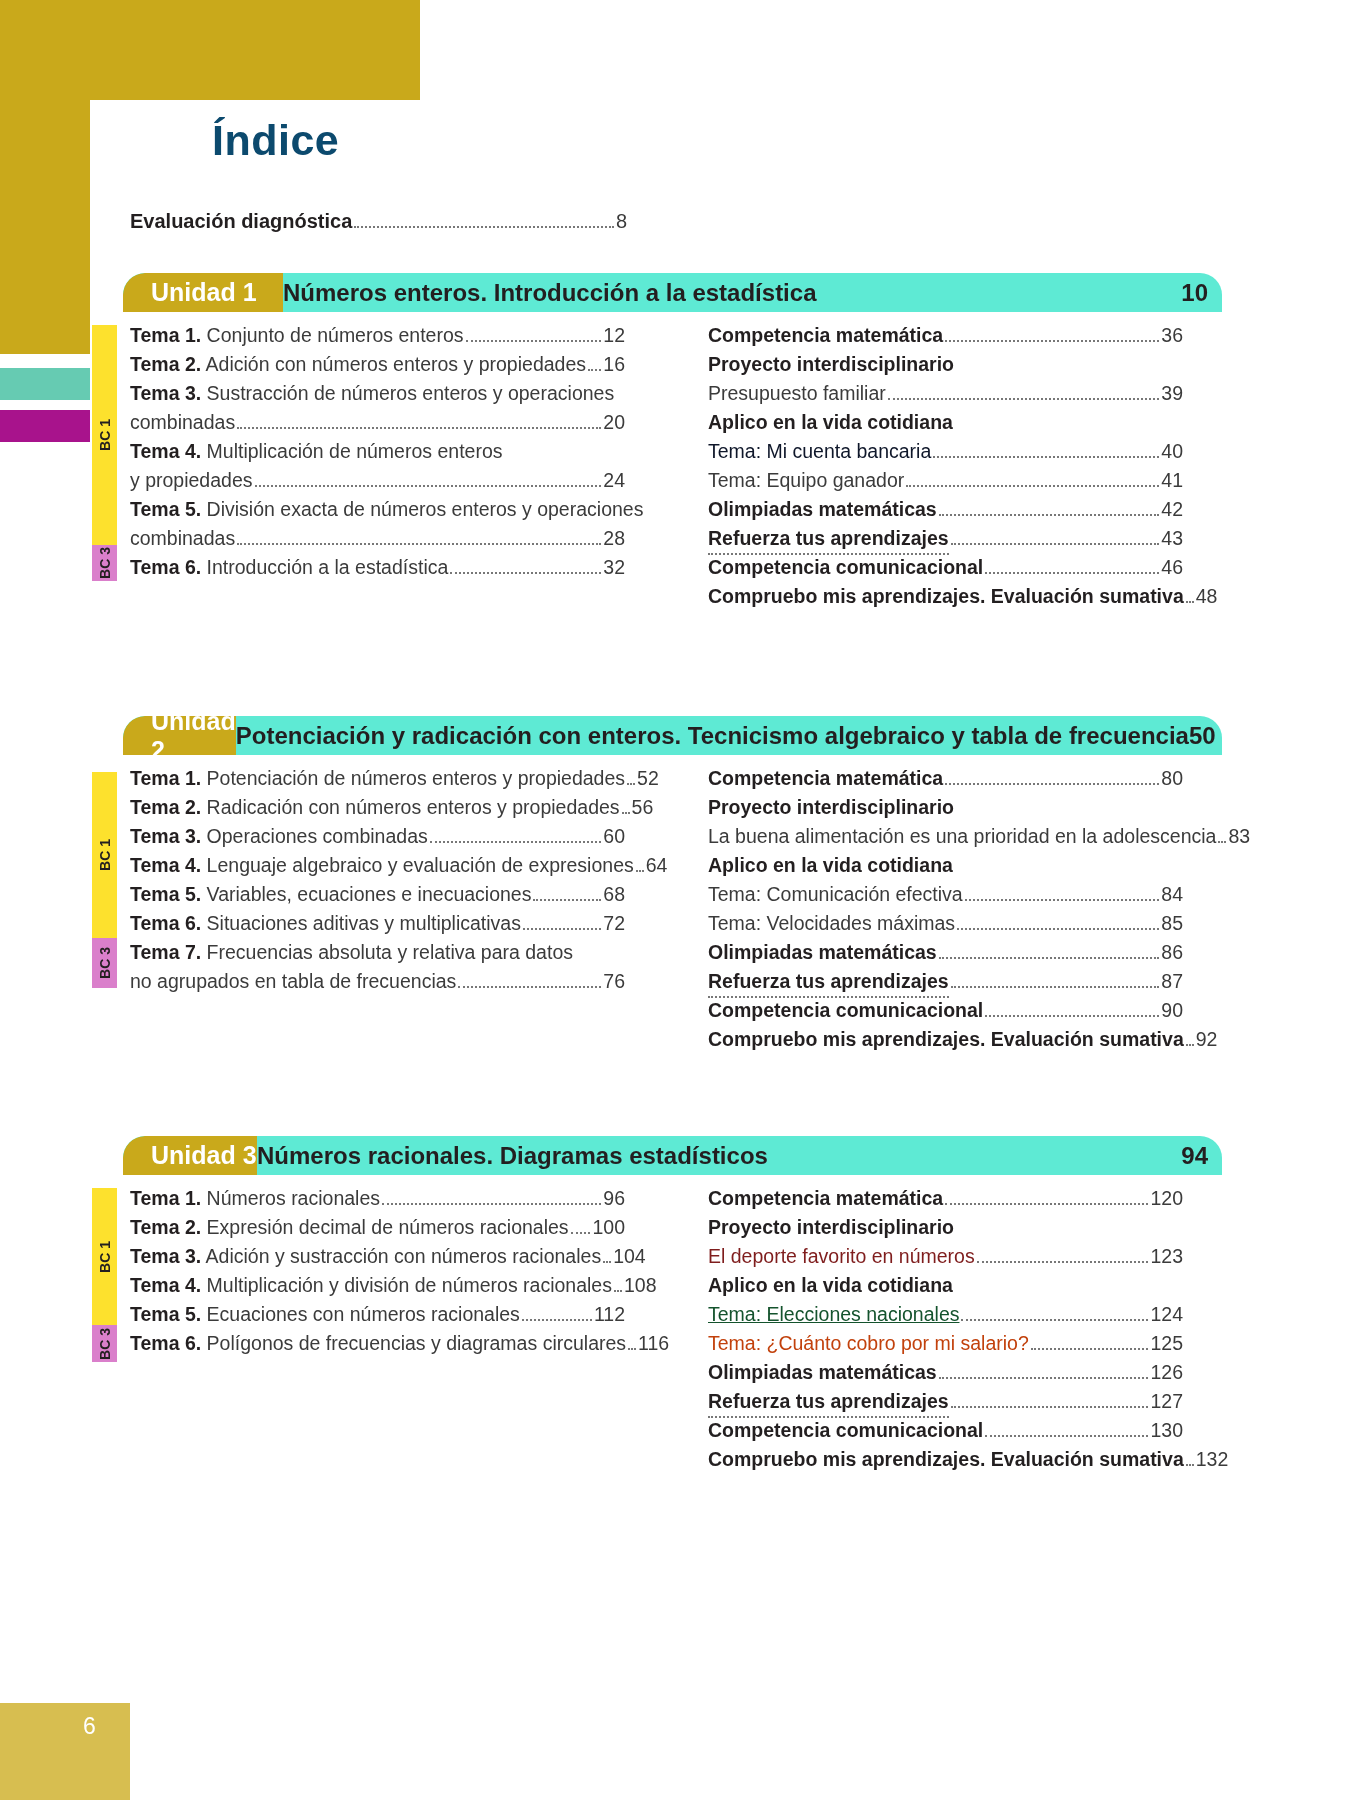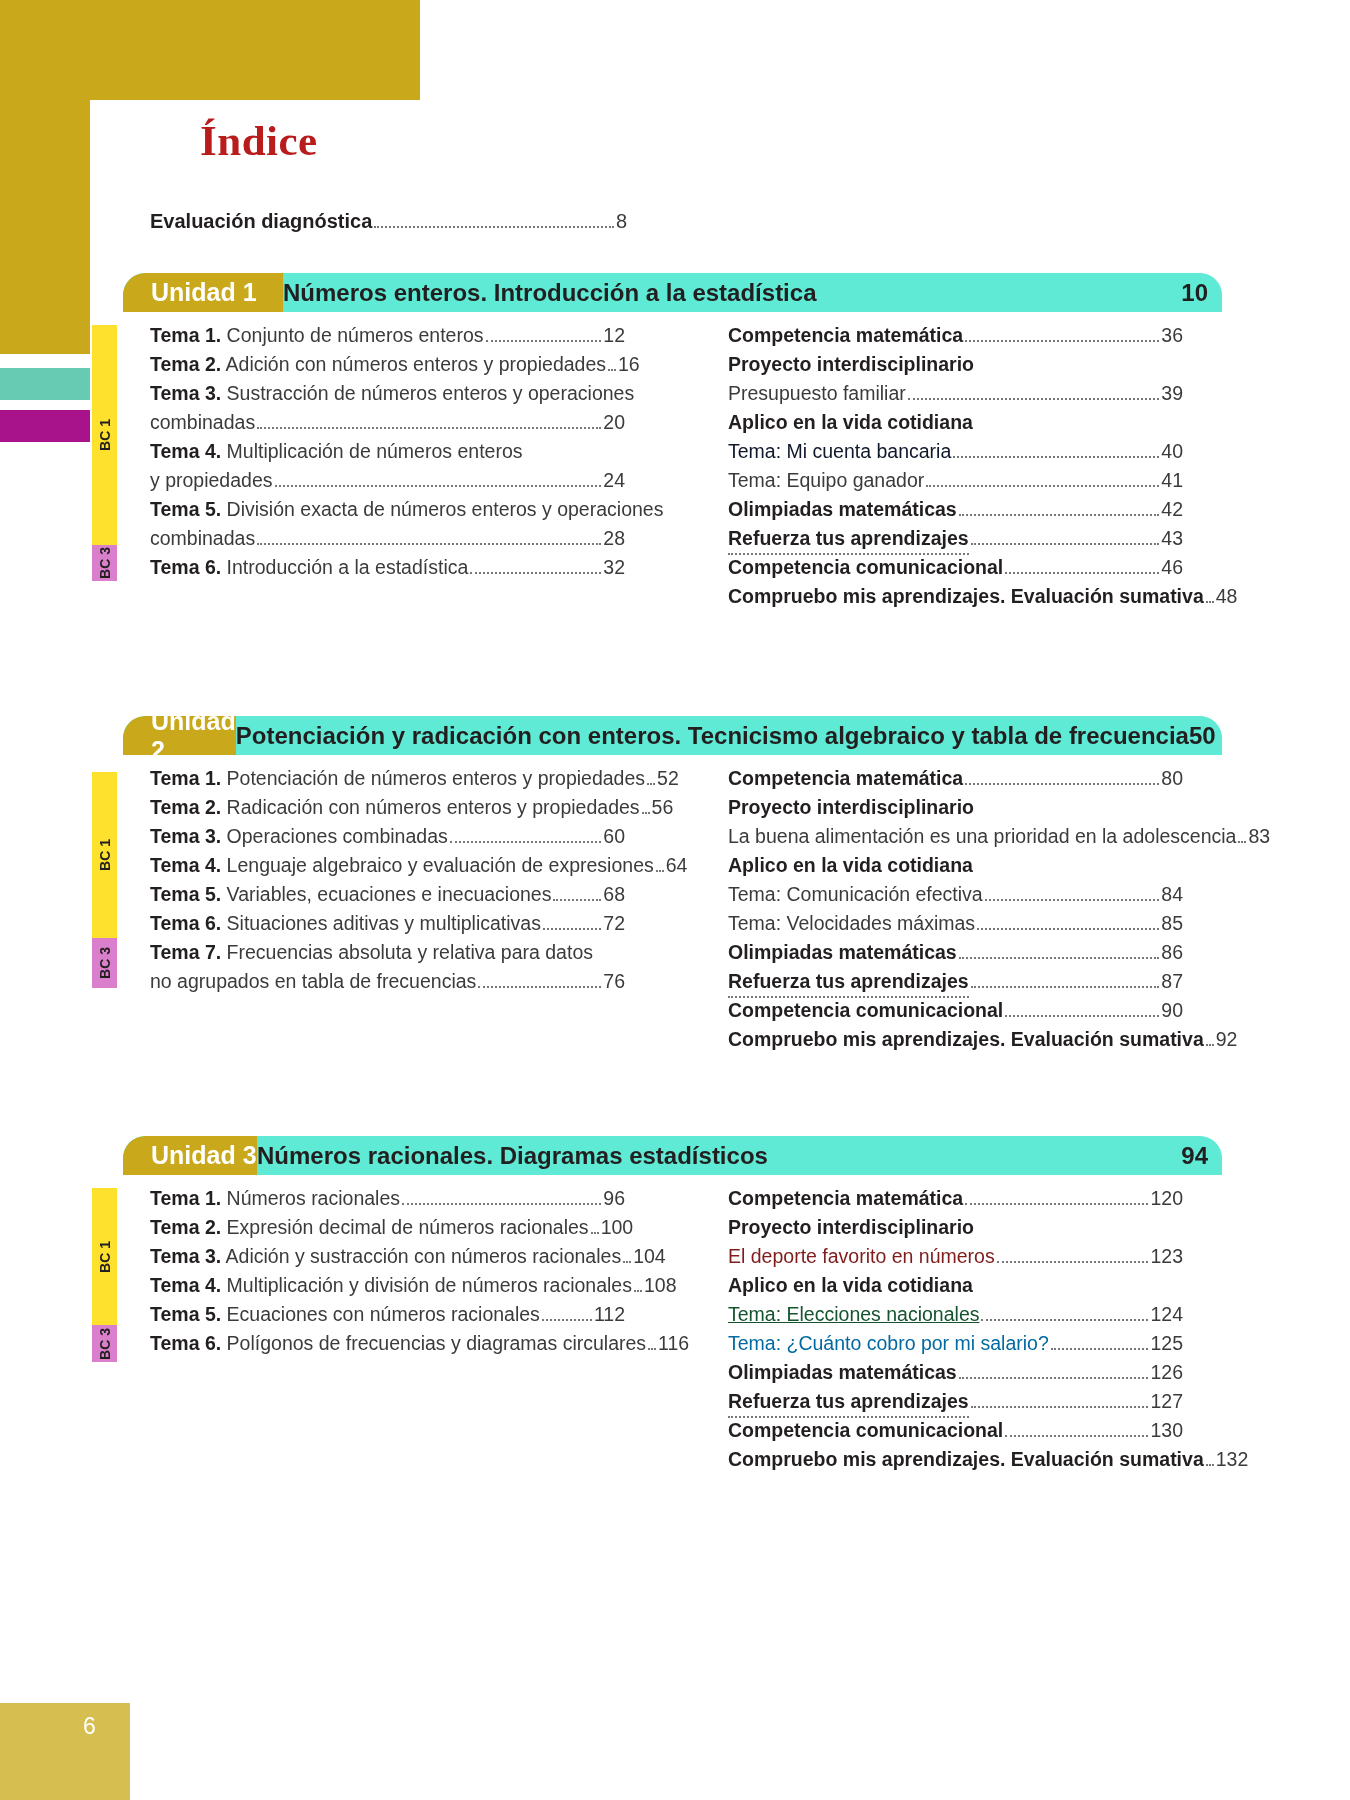--- a/index.html
+++ b/index.html
@@ -2,23 +2,23 @@
 <html><head>
 <meta charset="utf-8">
 <style>
   html,body{margin:0;padding:0;background:#fff;}
   body{width:1350px;height:1800px;position:relative;overflow:hidden;font-family:"Liberation Sans","DejaVu Sans",sans-serif;color:#231f20;}
   .abs{position:absolute;}
   .gold-top{left:0;top:0;width:420px;height:100px;background:#C9A91B;}
   .gold-left{left:0;top:0;width:90px;height:354px;background:#C9A91B;}
   .teal{left:0;top:368px;width:90px;height:32px;background:#66CBB2;}
   .magenta{left:0;top:410px;width:90px;height:32px;background:#A8138C;}
-  .title{left:200px;top:116px;font-size:43px;font-weight:bold;color:#b91c1c;letter-spacing:0.5px;font-family:Liberation Serif, serif;}
+  .title{left:212px;top:116px;font-size:43px;font-weight:bold;color:#0c4a6e;letter-spacing:0.5px;}
   .eval{left:130px;top:207px;width:497px;}
-  .row{display:flex;align-items:baseline;height:29px;line-height:29px;font-size:19.5px;white-space:nowrap;margin-left:20px;}
+  .row{display:flex;align-items:baseline;height:29px;line-height:29px;font-size:19.5px;white-space:nowrap;}
   .row .lbl{flex:0 0 auto;}
   .row .lbl b{font-weight:bold;color:#231f20;}
   .row .lbl span.light{color:#3b3b3b;font-weight:normal;}
   .row .dots{flex:1 1 auto;border-bottom:2px dotted #777;margin:0 2px 6px 2px;height:0;min-width:8px;}
   .row .pg{flex:0 0 auto;color:#3b3b3b;}
   .row.nodots .dots{visibility:hidden;}
   .row.cont .dots{visibility:hidden;}
   .ul{border-bottom:2px dotted #777;text-align:right;}
   .eval .row{font-size:20px;font-weight:bold;}
   .eval .row .pg{font-weight:normal;}
@@ -332,21 +332,21 @@
         <span class="lbl" style="font-weight: bold;">Aplico en la vida cotidiana</span>
         <span class="dots"></span>
         <span class="pg"></span>
       </div>
       <div class="row">
         <span class="lbl" style="color: #14532d; text-decoration: underline;">Tema: Elecciones nacionales</span>
         <span class="dots"></span>
         <span class="pg">124</span>
       </div>
       <div class="row">
-        <span class="lbl" style="color: #0369a1;">Tema: ¿Cuánto cobro por mi salario?</span>
+        <span class="lbl" style="color: #c2410c;">Tema: ¿Cuánto cobro por mi salario?</span>
         <span class="dots"></span>
         <span class="pg">125</span>
       </div>
       <div class="row">
         <span class="lbl" style="font-weight: bold;">Olimpiadas matemáticas</span>
         <span class="dots"></span>
         <span class="pg">126</span>
       </div>
       <div class="row">
         <span class="lbl ul" style="font-weight: bold;">Refuerza tus aprendizajes</span>

